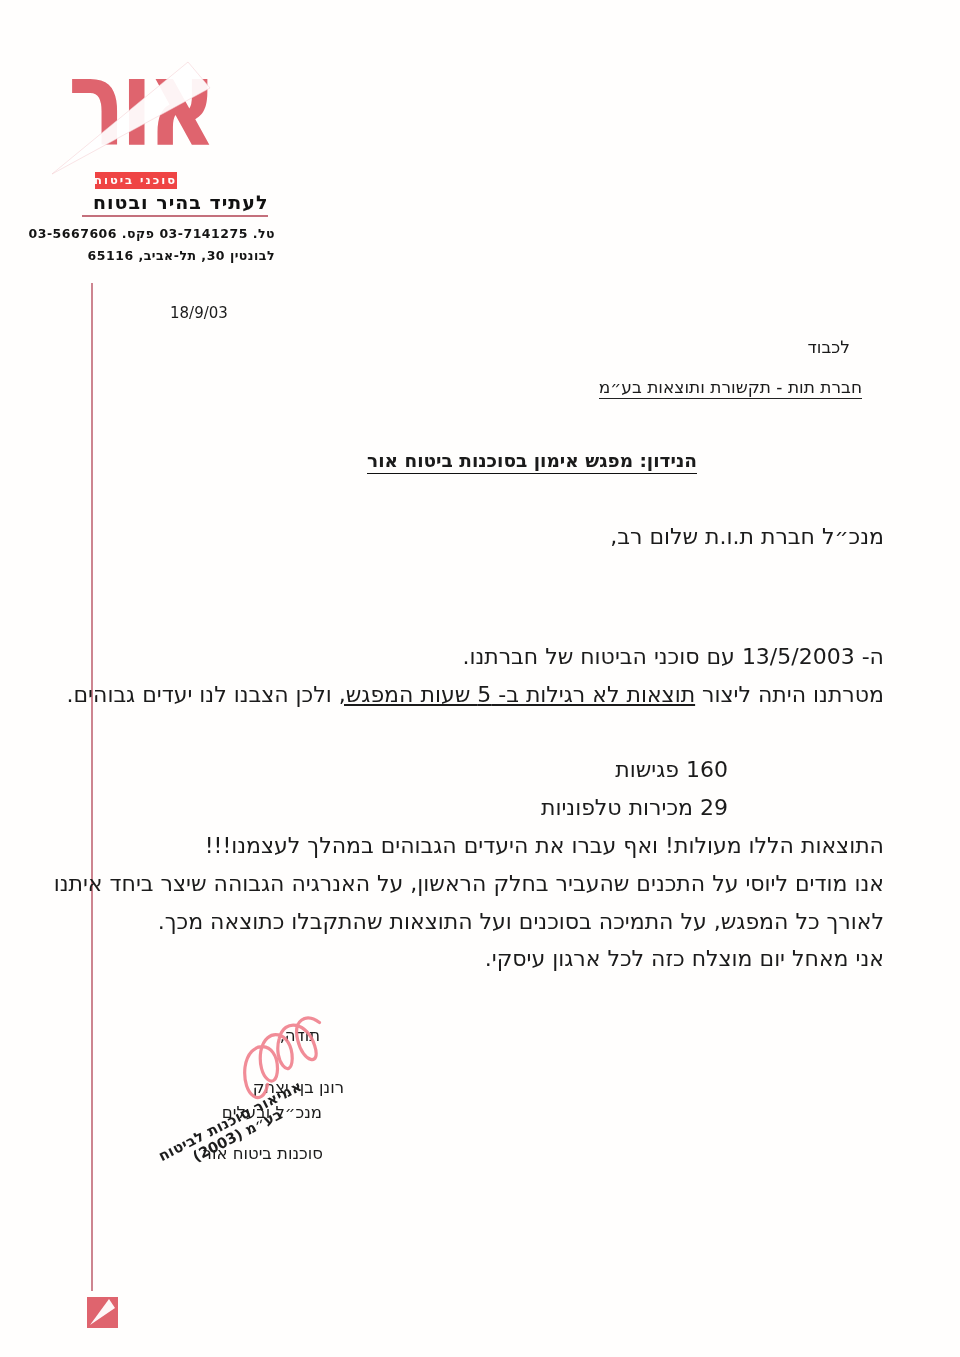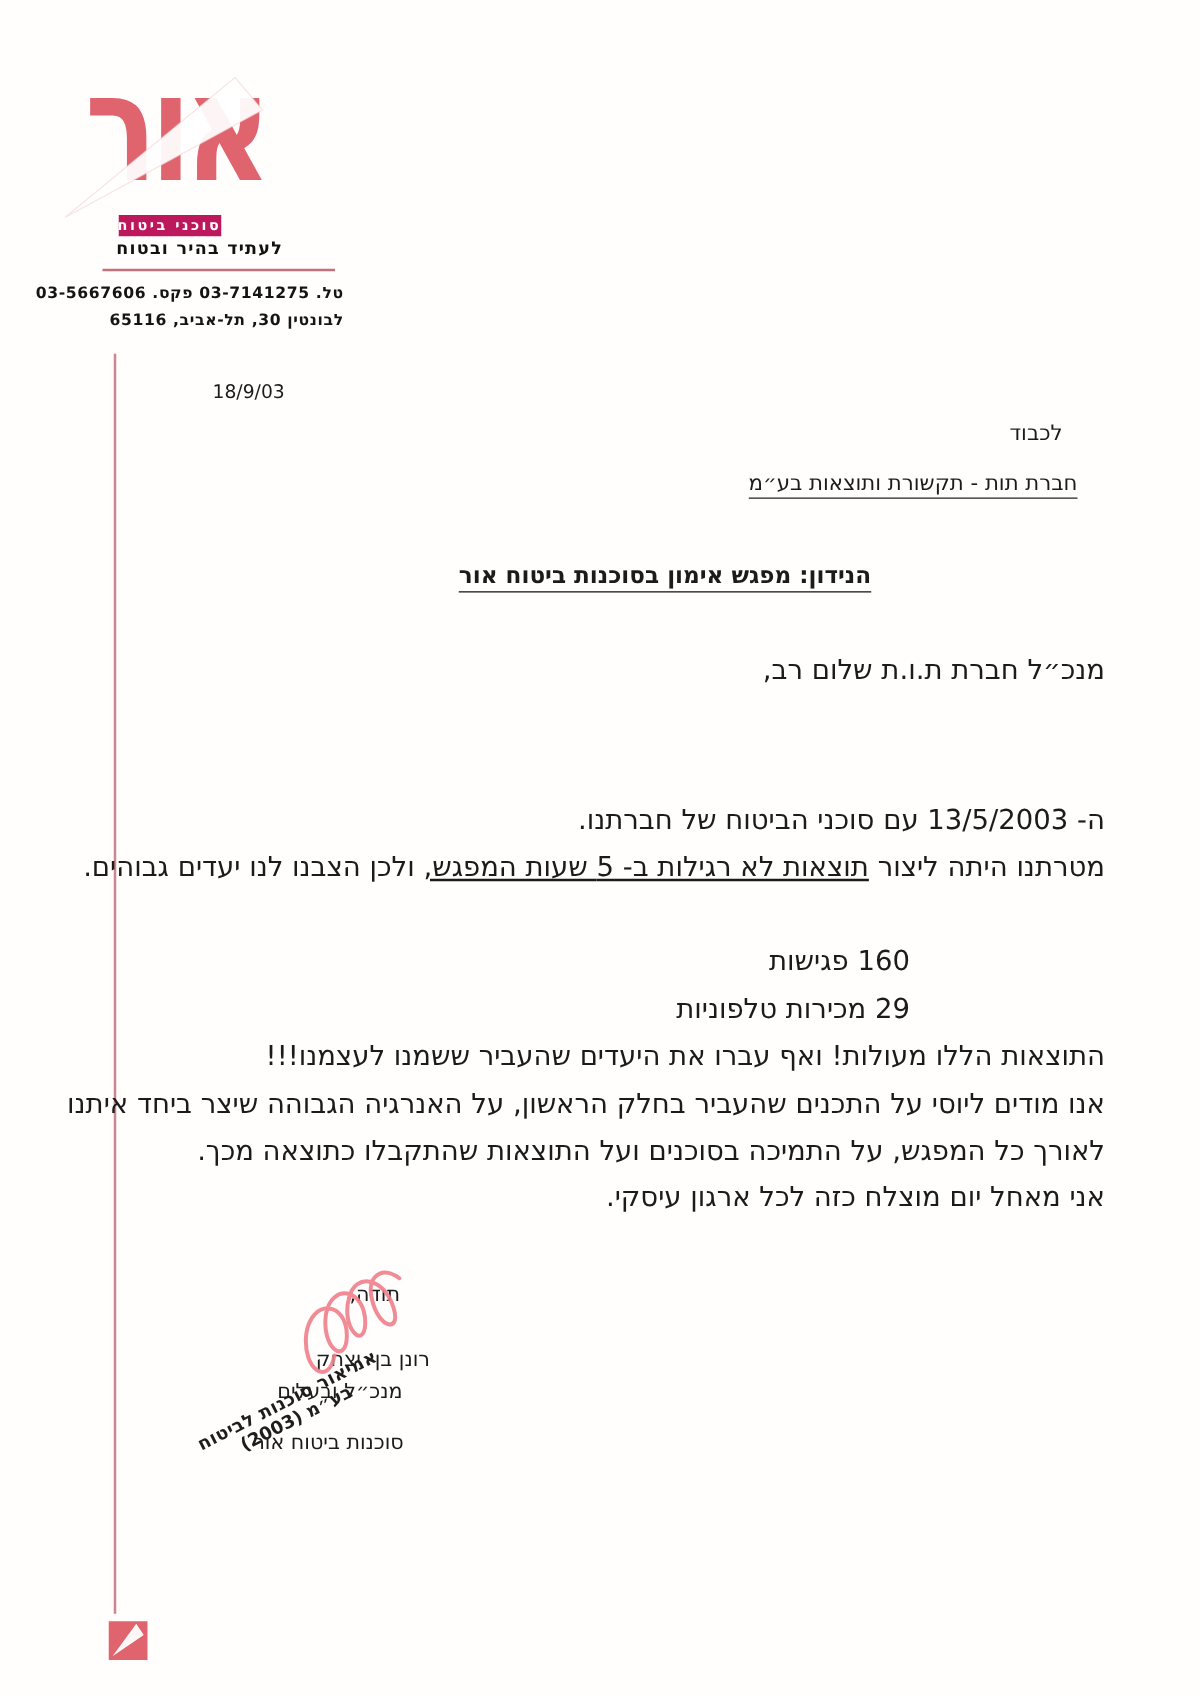--- a/index.html
+++ b/index.html
@@ -9,24 +9,24 @@
     direction:rtl;
   }
   .abs{position:absolute;white-space:nowrap;}
   
   .logo-word{
     font-weight:bold;font-size:120px;line-height:96px;letter-spacing:-7px;
     color:#df646e;transform:scaleX(.8);transform-origin:100% 0;
   }
   .beam{position:absolute;pointer-events:none;}
   .banner{
-    background:#be185d;color:#fdfdfd;font-weight:bold;font-size:11.5px;
+    background:#ef4444;color:#fdfdfd;font-weight:bold;font-size:11.5px;
     letter-spacing:2px;text-align:left;line-height:17px;
   }
-  .tagline{font-weight:bold;font-size:14px;letter-spacing:1px;color:#111;text-align:right;}
+  .tagline{font-weight:bold;font-size:19px;letter-spacing:1px;color:#111;text-align:right;}
   .lh-rule{background:#c4707c;height:2px;}
   .contact{font-weight:bold;font-size:12.5px;color:#141414;letter-spacing:.5px;}
   .v-rule{background:#c4707c;width:2px;opacity:.85;}
   
   .date{font-size:15px;direction:ltr;}
   .t17{font-size:17px;}
   .body-line{font-size:22px;line-height:22px;}
   .uline{border-bottom:1.2px solid #222;padding-bottom:1px;}
   .subject{font-size:18.5px;font-weight:bold;border-bottom:1.6px solid #111;padding-bottom:2px;}
   .inner-u{text-decoration:underline;}
@@ -78,21 +78,21 @@
 
   <div class="abs body-line" style="right:76px;top:646px;">ה- 13/5/2003 עם סוכני הביטוח של חברתנו.</div>
 
   <div class="abs body-line" style="right:76px;top:684px;"><span>מטרתנו היתה ליצור </span><span class="inner-u">תוצאות לא רגילות ב- 5 שעות המפגש,</span><span> ולכן הצבנו לנו יעדים גבוהים.</span></div>
 
 
   <div class="abs body-line" style="right:232px;top:759px;">160 פגישות</div>
 
   <div class="abs body-line" style="right:232px;top:797px;">29 מכירות טלפוניות</div>
 
-  <div class="abs body-line" style="right:76px;top:835px;">התוצאות הללו מעולות! ואף עברו את היעדים שהעביר ששמנו לעצמנו!!!</div>
+  <div class="abs body-line" style="right:76px;top:835px;">התוצאות הללו מעולות! ואף עברו את היעדים הגבוהים במהלך לעצמנו!!!</div>
 
   <div class="abs body-line" style="right:76px;top:911px;">לאורך כל המפגש, על התמיכה בסוכנים ועל התוצאות שהתקבלו כתוצאה מכך.</div>
 
   <div class="abs body-line" style="right:76px;top:873px;">אנו מודים ליוסי על התכנים שהעביר בחלק הראשון, על האנרגיה הגבוהה שיצר ביחד איתנו</div>
 
   <div class="abs body-line" style="right:76px;top:948px;">אני מאחל יום מוצלח כזה לכל ארגון עיסקי.</div>
 
   <div class="abs sig-line" style="right:640px;top:1026px;">תודה,</div>
 
   <div class="abs sig-line" style="right:616px;top:1066px;margin-top:12px;">רונן בן- יצחק</div>

